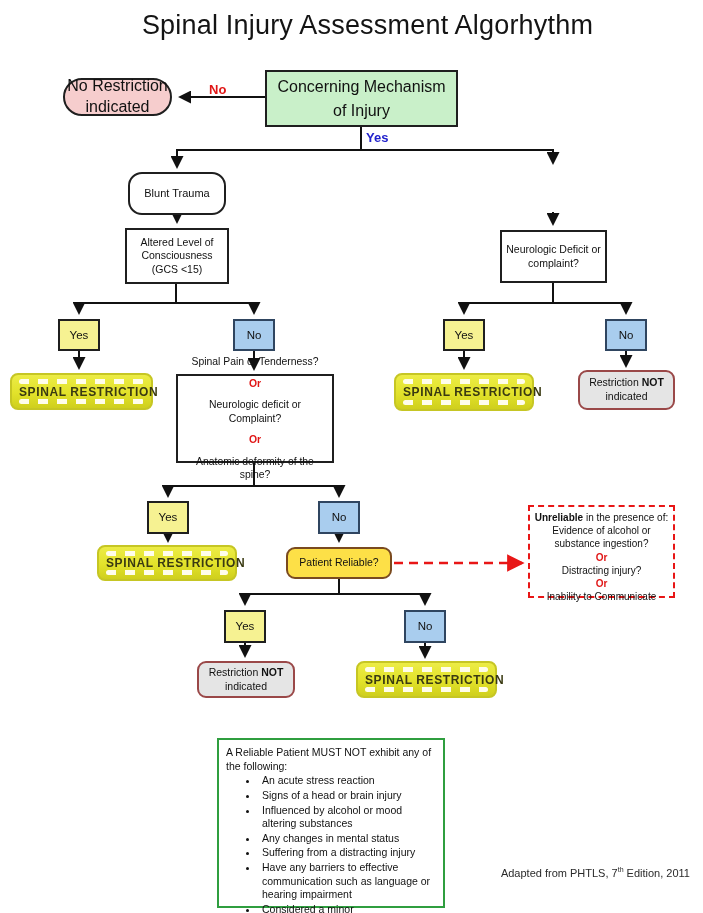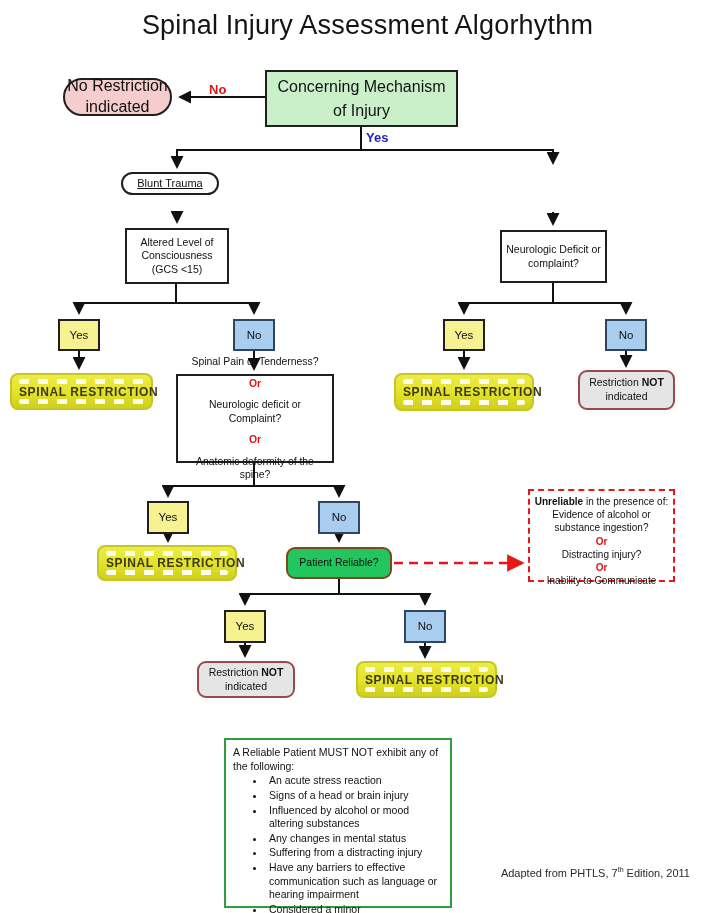--- a/index.html
+++ b/index.html
@@ -20,21 +20,21 @@
     font-size:10.5px; line-height:1.3; padding:2px;
   }
   .round   { border-radius:14px; }
   .stadium { border-radius:20px; }
   .rad8    { border-radius:9px; }
   .green   { background:#c9f0c9; font-size:16px; line-height:1.45; }
   .pink    { background:#f6cdcd; }
   .pink2   { background:#e5e5e5; border-color:#9a4848;border-radius:9px; }
   .yellow  { background:#f6f292; font-size:11.5px; }
   .blue    { background:#a9cdee; border-color:#2f4560; font-size:11.5px; }
-  .orange  { background:#22c55e; border-color:#7a4a1f; }
+  .orange  { background:#fde047; border-color:#7a4a1f; }
 
   .decision-label { position:absolute; font-weight:bold; font-size:13px; }
   .lbl-no  { color:#e01616; }
   .lbl-yes { color:#2222cc; }
   .or { color:#e01616; font-weight:bold; }
 
   .multi { display:block; padding:4px 2px; }
   .multi div { margin:8px; }
 
   .board {
@@ -126,21 +126,21 @@
   </div>
 
   <div class="decision-label lbl-no" style="left:209px; top:82px;">No</div>
 
   <div class="node green" style="left:265px; top:70px; width:193px; height:57px;">
     <span>Concerning Mechanism of Injury</span>
   </div>
 
   <div class="decision-label lbl-yes" style="left:366px; top:130px;">Yes</div>
 
-  <div class="node round" style="left:121px; top:172px; width:98px; height:23px; font-size:11px;text-decoration:underline;">
+  <div class="node round" style="left:128px; top:172px; width:98px; height:43px; font-size:11px;">
     <span>Blunt Trauma</span>
   </div>
 
 
   <div class="node" style="left:125px; top:228px; width:104px; height:56px;">
     <span>Altered Level of Consciousness (GCS &lt;15)</span>
   </div>
 
   <div class="node" style="left:500px; top:230px; width:107px; height:53px;">
     <span>Neurologic Deficit or complaint?</span>
@@ -184,21 +184,21 @@
   <div class="node blue" style="left:318px; top:501px; width:42px; height:33px;">No</div>
 
   <div class="board" style="left:97px; top:545px; width:140px; height:36px;">
     <div class="board-holes"></div>
     <div class="board-label">SPINAL RESTRICTION</div>
     <div class="board-holes"></div>
   </div>
 
   <div class="node orange rad8" style="left:286px; top:547px; width:106px; height:32px;">Patient Reliable?</div>
 
-  <div class="unreliable" style="left:528px; top:489px; width:147px; height:93px;text-align:center;">
+  <div class="unreliable" style="left:528px; top:505px; width:147px; height:93px;text-align:center;">
     <div>
       <b>Unreliable</b><span> in the presence of:</span>
     </div>
     <div>Evidence of alcohol or substance ingestion?</div>
     <div class="or">Or</div>
     <div>Distracting injury?</div>
     <div class="or">Or</div>
     <div>Inability to Communicate</div>
   </div>
 
@@ -210,21 +210,21 @@
       <span>Restriction </span><b>NOT</b><span> indicated</span>
     </span>
   </div>
 
   <div class="board" style="left:356px; top:661px; width:141px; height:37px;">
     <div class="board-holes"></div>
     <div class="board-label">SPINAL RESTRICTION</div>
     <div class="board-holes"></div>
   </div>
 
-  <div class="criteria" style="left:224px; top:738px; width:228px; height:170px;">
+  <div class="criteria" style="left:217px; top:738px; width:228px; height:170px;">
     <div>A Reliable Patient MUST NOT exhibit any of the following:</div>
     <ul>
       <li>An acute stress reaction</li>
       <li>Signs of a head or brain injury</li>
       <li>Influenced by alcohol or mood altering substances</li>
       <li>Any changes in mental status</li>
       <li>Suffering from a distracting injury</li>
       <li>Have any barriers to effective communication such as language or hearing impairment</li>
       <li>Considered a minor</li>
     </ul>

